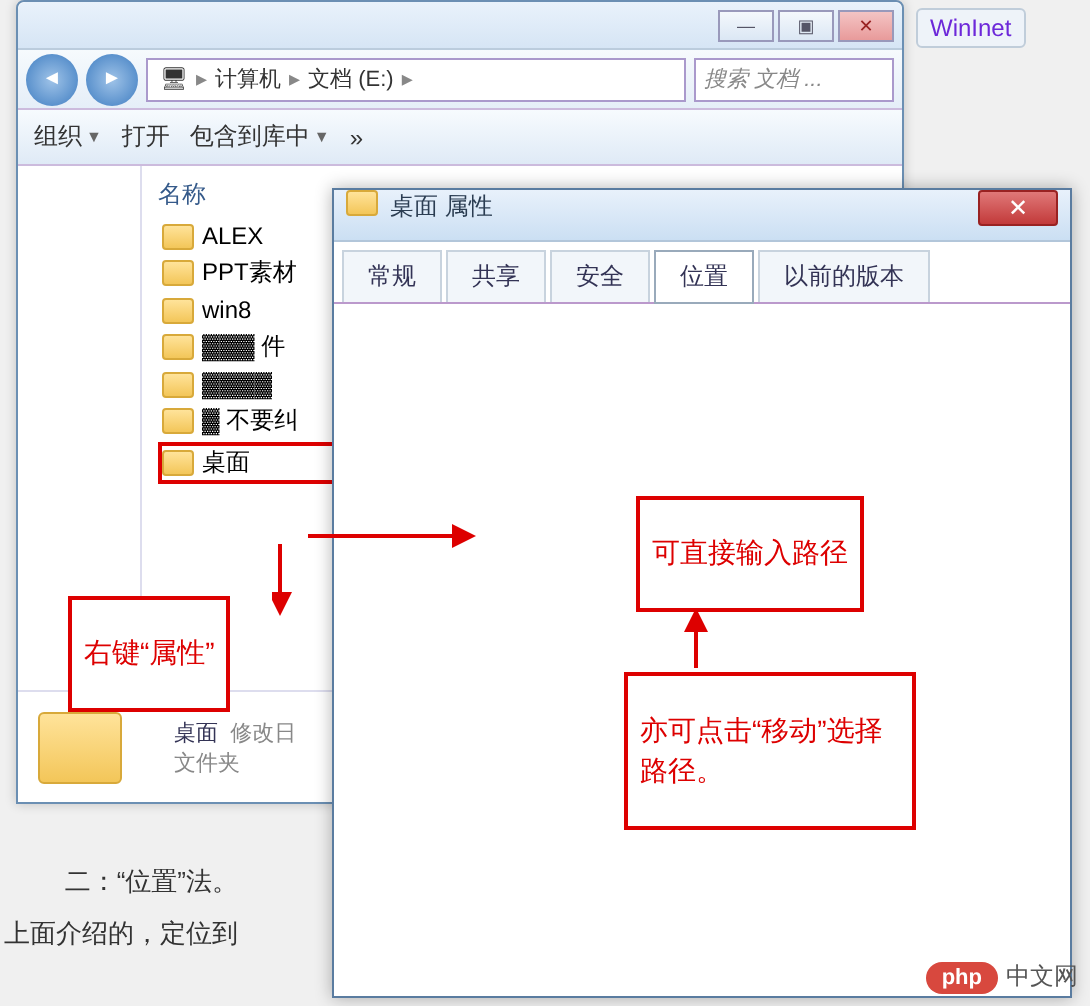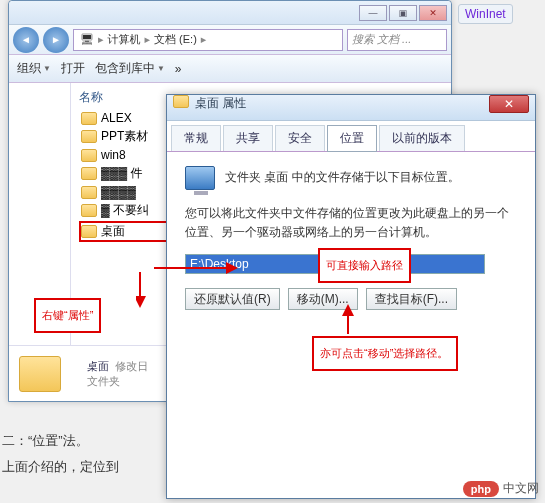--- a/index.html
+++ b/index.html
@@ -42,25 +42,25 @@
 .props-body { padding: 14px 18px; color: #333; font-size: 12px; }
 .props-row1 { display: flex; align-items: center; gap: 10px; margin-bottom: 14px; }
 .monitor { width: 30px; height: 24px; background: linear-gradient(#9ec8f0,#3b7cc4); border: 1px solid #2a5c94; border-radius: 2px; position: relative; }
 .monitor::after { content: ''; position: absolute; left: 8px; top: 24px; width: 14px; height: 4px; background: #aab; }
 .props-text { line-height: 1.6; }
 .path-input { width: 300px; height: 20px; border: 1px solid #8aa; background: #3a74d0; color: #fff; padding: 0 4px; font-size: 12px; display: flex; align-items: center; margin-top: 12px; }
 .btn-row { display: flex; gap: 8px; margin-top: 14px; }
 .btn { height: 22px; border: 1px solid #9aa; background: linear-gradient(#fefefe,#e4e8ec); padding: 0 8px; display: flex; align-items: center; font-size: 12px; color: #333; }
 
 
-.annot { position: absolute; border: 2px solid #d00; color: #d00; font-size: 11px; background: #fff; padding: 8px 6px; font-weight: 500; }
+.annot { position: absolute; border: 2px solid #d00; color: #d00; font-size: 14px; background: #fff; padding: 18px 6px; font-weight: 500; }
 .arrow-red { position: absolute; pointer-events: none; }
 
 
-.bottom-text { position: absolute; left: 2px; top: 428px; color: #333; font-size: 13px; line-height: 2; }
+.bottom-text { position: absolute; left: 2px; top: 428px; color: #333; font-size: 13px; line-height: 2; text-align: right; }
 
 
 .wm { position: absolute; right: 6px; bottom: 6px; display: flex; align-items: center; gap: 4px; font-size: 12px; color: #555; }
 .wm-badge { background: #d8483e; color: #fff; padding: 2px 8px; border-radius: 10px; font-size: 11px; font-weight: bold; }
 
 
 .bg-tab { position: absolute; left: 458px; top: 4px; color: #6d28d9; font-size: 12px; padding: 2px 6px; border: 1px solid #c0cdda; background: #eef3f9; border-radius: 3px; }
 </style>
 </head>
 <body>
@@ -151,33 +151,20 @@
     <span>桌面 属性</span>
     <div class="sp"></div>
     <div class="props-close">✕</div>
   </div>
   <div class="props-tabs">
     <div class="tab">常规</div>
     <div class="tab">共享</div>
     <div class="tab">安全</div>
     <div class="tab active">位置</div>
     <div class="tab">以前的版本</div>
-  </div>
-  <div class="props-body">
-    <div class="props-row1">
-      <div class="monitor"></div>
-      <div class="props-text">文件夹 桌面 中的文件存储于以下目标位置。</div>
-    </div>
-    <div class="props-text">您可以将此文件夹中文件存储的位置更改为此硬盘上的另一个位置、另一个驱动器或网络上的另一台计算机。</div>
-    <div class="path-input">E:\Desktop</div>
-    <div class="btn-row">
-      <div class="btn">还原默认值(R)</div>
-      <div class="btn">移动(M)...</div>
-      <div class="btn">查找目标(F)...</div>
-    </div>
   </div>
 </div>
 
 <div class="annot" style="left:34px; top:298px;">右键“属性”</div>
 <div class="annot" style="left:318px; top:248px;">可直接输入路径</div>
 <div class="annot" style="left:312px; top:336px; line-height:1.4; width:146px;">亦可点击“移动”选择路径。</div>
 
 <svg class="arrow-red" style="left:150px; top:260px; width:100px; height:60px;">
   <defs>
       <marker id="ah1" markerWidth="6" markerHeight="6" refX="5" refY="3" orient="auto">

